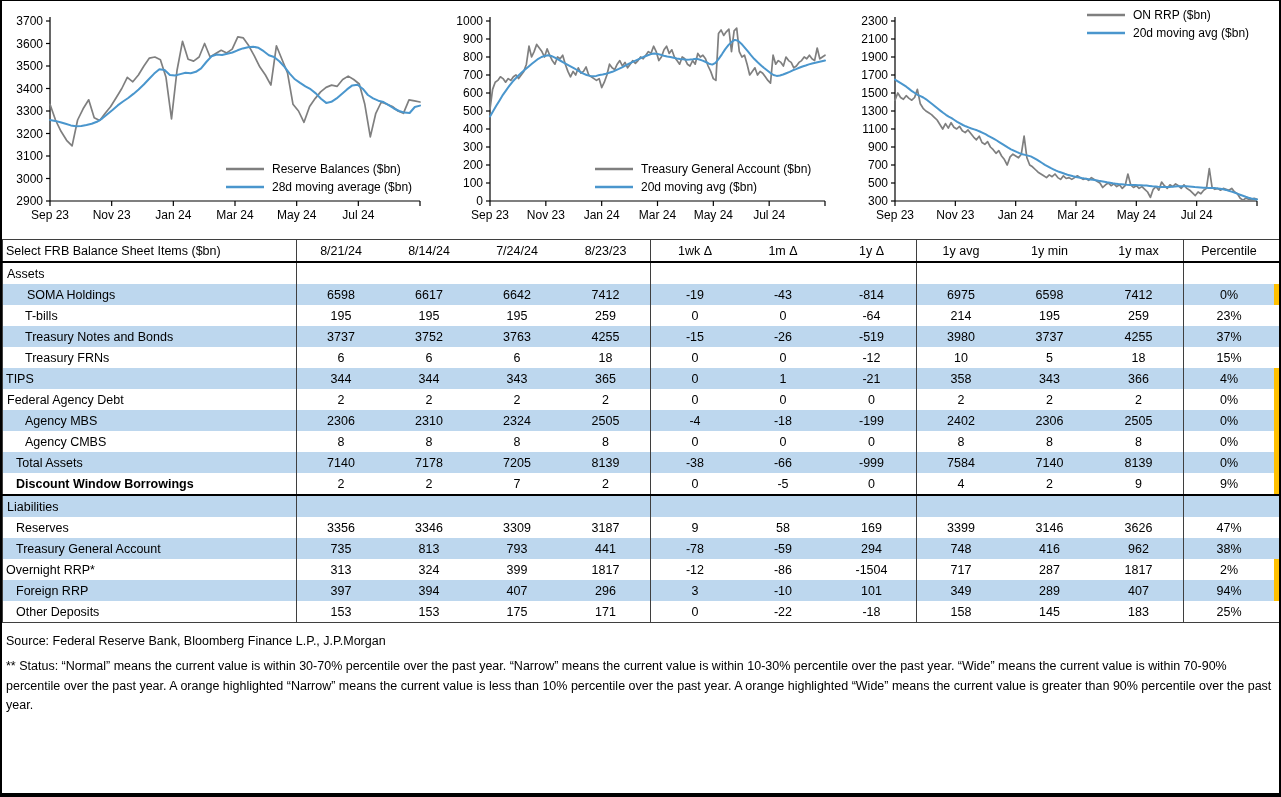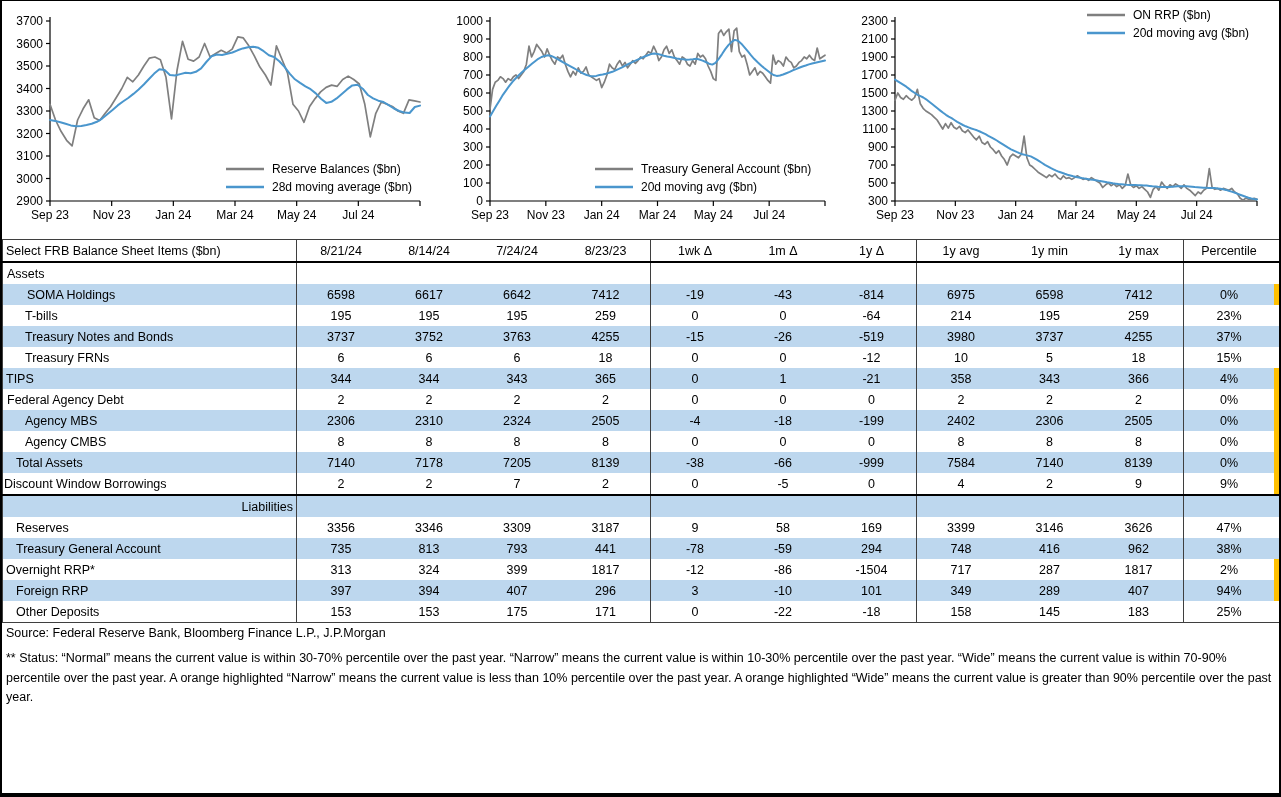--- a/index.html
+++ b/index.html
@@ -28,24 +28,24 @@
     padding:0 3px; height:21px; overflow:hidden; white-space:nowrap;
     font-weight:normal;
   }
   table.bs thead th { border-bottom:2px solid #000; text-align:center; }
   table.bs thead th.lab { text-align:left; }
   td.val { text-align:center; }
   td.lab { text-align:left; }
   .group-end { border-right:1px solid #3f3f3f; }
   tr.shade td { background:#bdd7ee; }
   tr.section td { font-weight:normal; }
-  tr.btop td { border-top:2px solid #000;text-align:right; }
+  tr.btop td { border-top:2px solid #000; }
   td.hl { background:#ffc000 !important; }
 
-  .footer { padding:3px 4px 0 4px; font-size:12.5px; line-height:1.15; }
+  .footer { padding:3px 4px 0 4px; font-size:12.5px; line-height:1.15;margin-top:8px; }
   .footer .line { margin:0 0 9px 0; }
   .footer .para { margin:4px 0 0 0; width:1268px; line-height:1.55; }
 </style>
 </head>
 <body>
 
 <div class="page">
 
   <div class="charts">
     <div class="chart chart-1">
@@ -350,21 +350,21 @@
           <td class="val">-38</td>
           <td class="val">-66</td>
           <td class="val group-end">-999</td>
           <td class="val">7584</td>
           <td class="val">7140</td>
           <td class="val group-end">8139</td>
           <td class="val">0%</td>
           <td class="val hl">Narrow</td>
         </tr>
         <tr>
-          <td class="lab group-end" style="padding-left: 1px;">Discount Window Borrowings</td>
+          <td class="lab group-end" style="padding-left: 13px; font-weight: bold;">Discount Window Borrowings</td>
           <td class="val">2</td>
           <td class="val">2</td>
           <td class="val">7</td>
           <td class="val group-end">2</td>
           <td class="val">0</td>
           <td class="val">-5</td>
           <td class="val group-end">0</td>
           <td class="val">4</td>
           <td class="val">2</td>
           <td class="val group-end">9</td>

